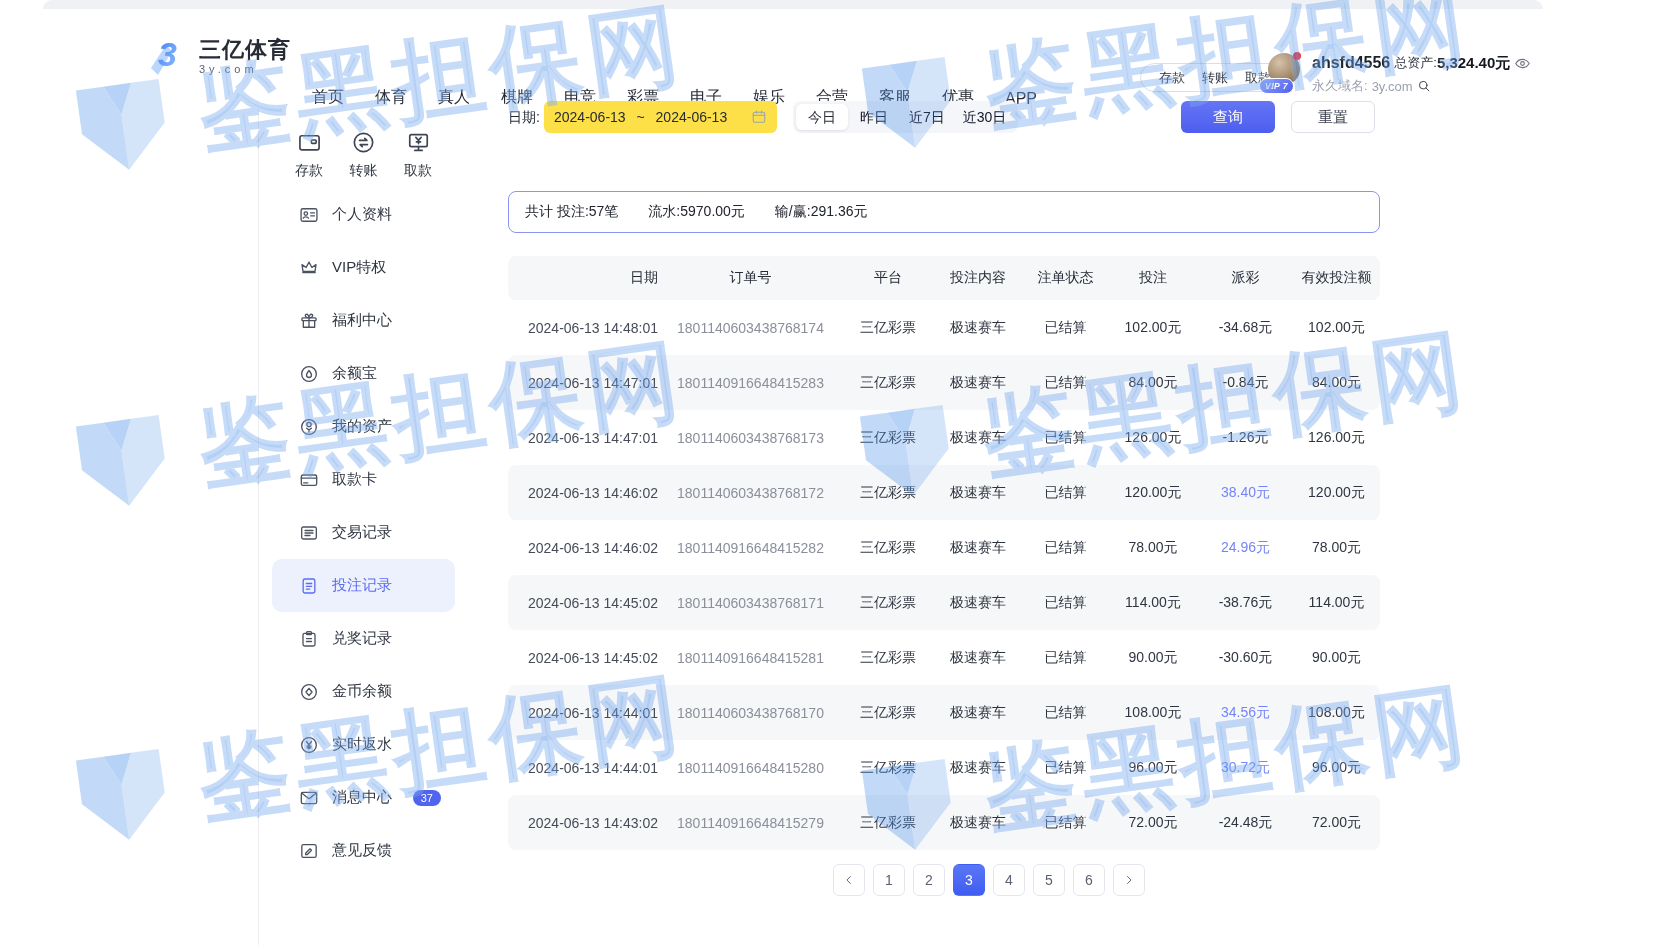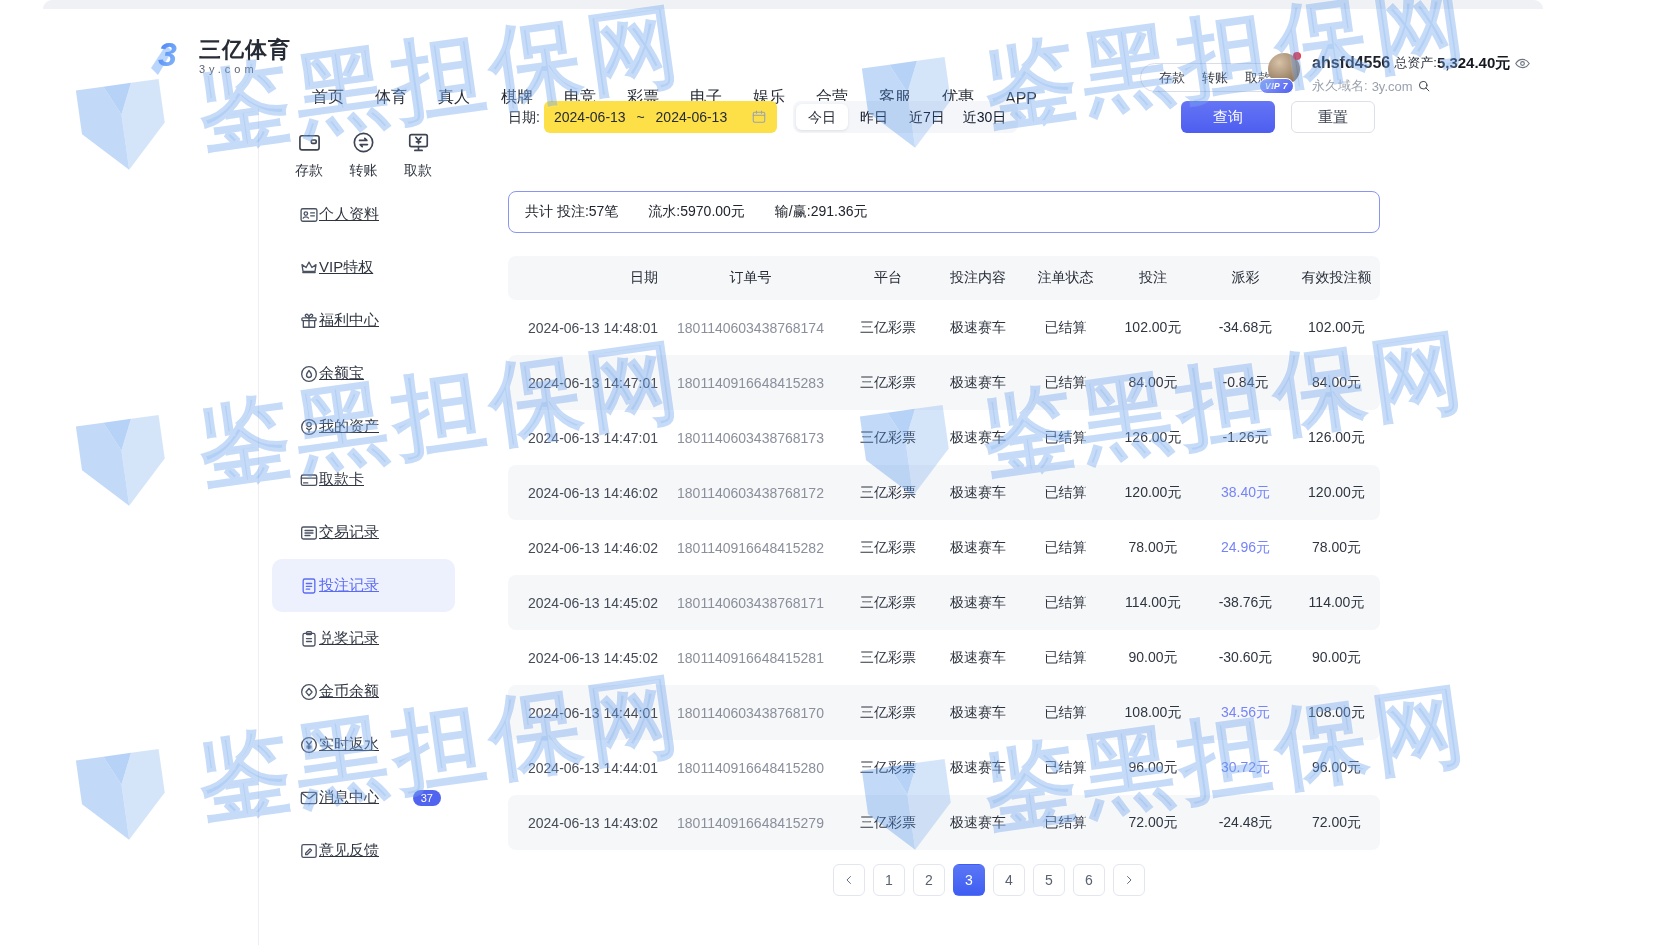--- a/index.html
+++ b/index.html
@@ -42,21 +42,21 @@
   
   #sidebar { position: absolute; top: 108px; bottom: 0; left: 258px; width: 210px; border-left: 1px solid #ededf2; background: #fff; }
   .quick { position: absolute; top: 22px; left: 24px; right: 24px; display: flex; justify-content: space-between; }
   .quick-item { width: 52px; text-align: center; cursor: pointer; }
   .quick-item .icon { display: inline-block; }
   .quick-item .icon svg { width: 25px; height: 25px; color: #3d4452; }
   .qlabel { margin-top: 3px; font-size: 14px; color: #2f3540; }
   .menu { position: absolute; top: 80px; left: 13px; right: 13px; }
   .menu-item { height: 53px; display: flex; align-items: center; padding-left: 27px; border-radius: 10px; cursor: pointer; color: #2f3540; }
   .menu-item .icon svg { width: 20px; height: 20px; color: #4b5363; }
-  .mlabel { margin-left: 0; font-size: 15px; text-decoration: underline; }
+  .mlabel { margin-left: 13px; font-size: 15px; }
   .menu-item.active { background: #edf0fd; color: #5b6cf3; }
   .menu-item.active .icon svg { color: #5b6cf3; }
   .badge { margin-left: auto; margin-right: 14px; background: #5064f0; color: #fff; font-size: 11px; padding: 2px 8px; border-radius: 9px; }
 
   
   .f-label { position: absolute; left: 508px; top: 101px; line-height: 32px; font-size: 14px; color: #262b36; }
   .date-input { position: absolute; left: 544px; top: 101px; width: 233px; height: 32px; background: #fde047; border-radius: 6px;
                 display: flex; align-items: center; justify-content: space-between; padding: 0 10px; font-size: 14px; color: #262b36; cursor: pointer; }
   .date-input .dtext { word-spacing: 7px; }
   .date-input .icon svg { width: 16px; height: 16px; color: #9aa3b2; }

